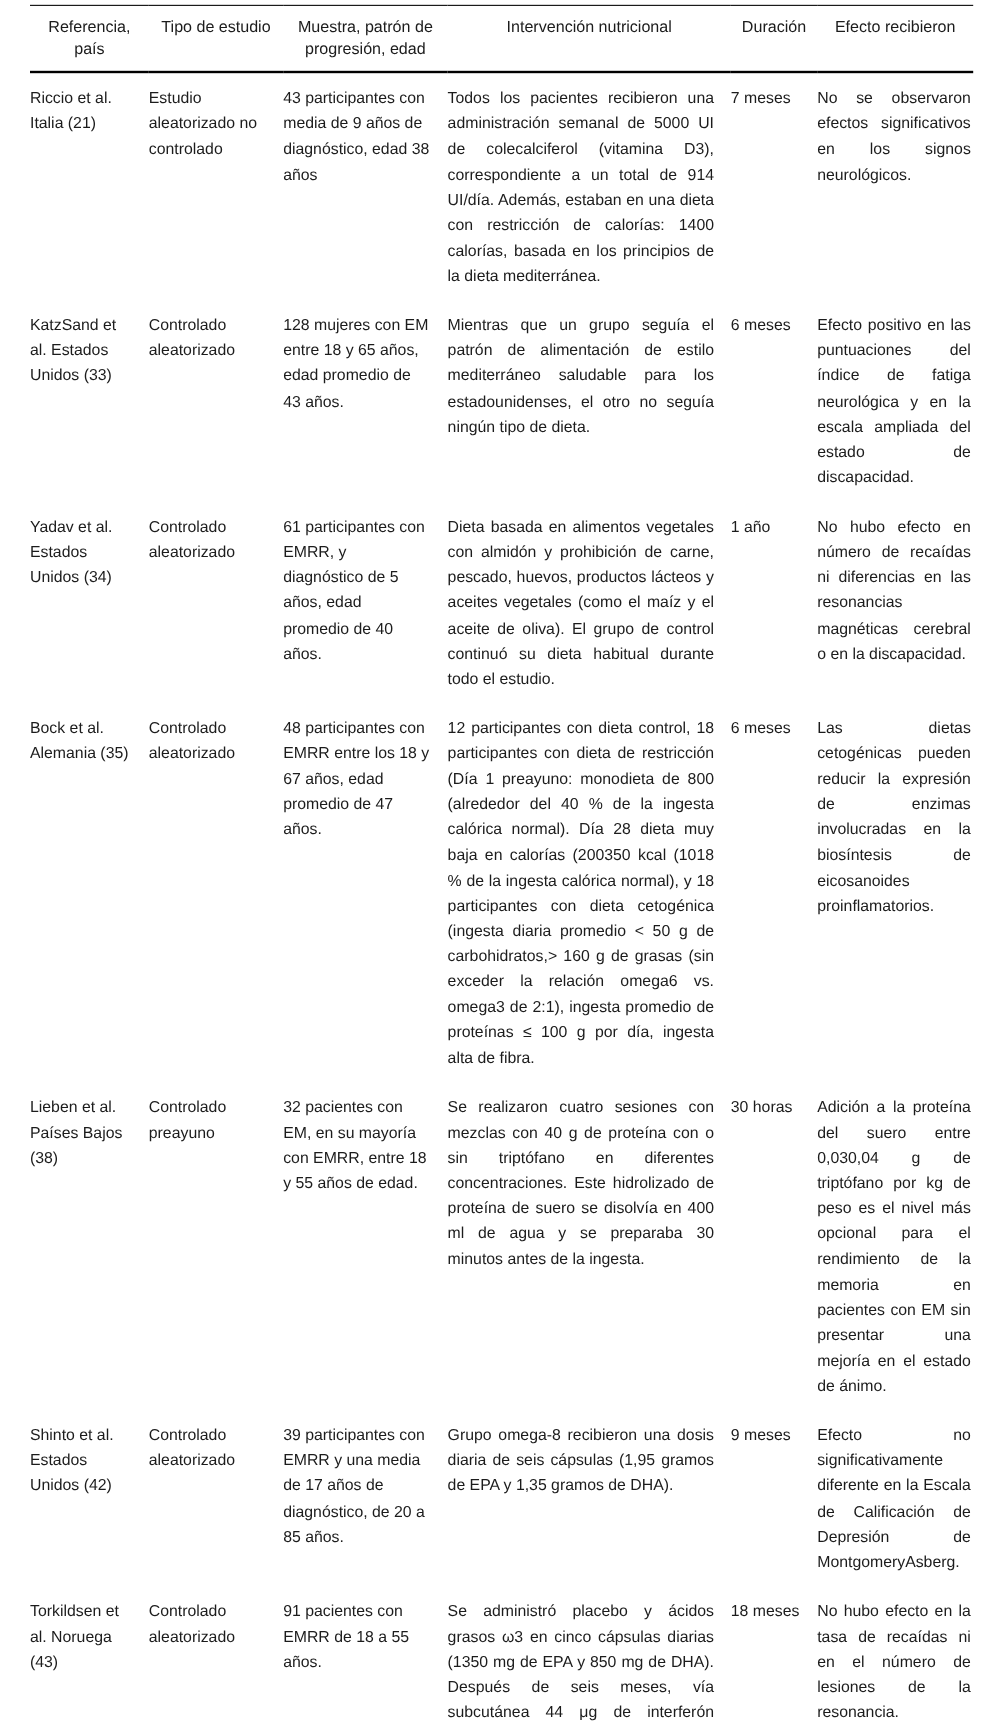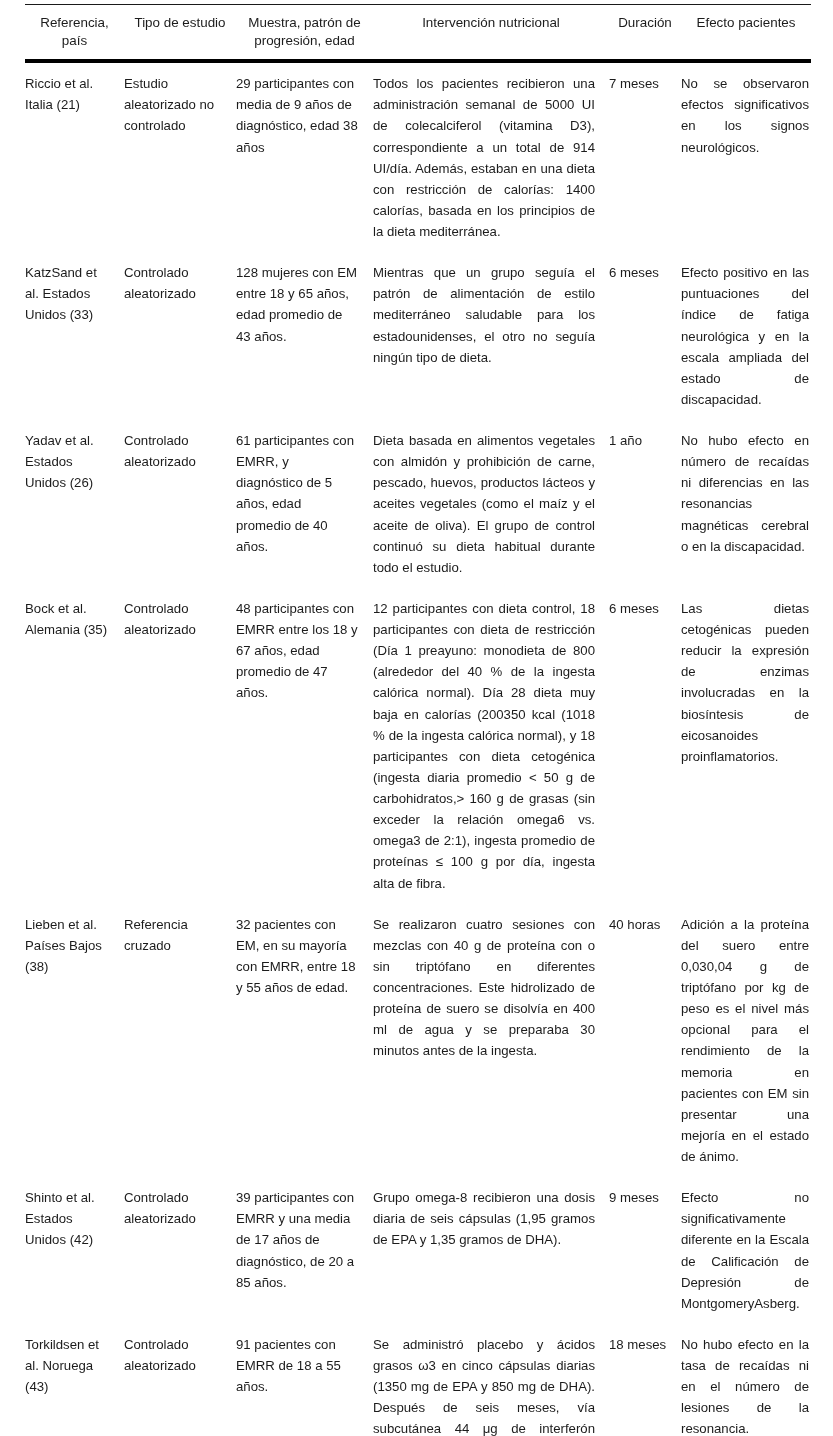--- a/index.html
+++ b/index.html
@@ -23,21 +23,21 @@
     font-size: 13.2px;
     line-height: 1.6;
   }
   table.studies th, table.studies td {
     box-sizing: border-box;
     vertical-align: top;
     font-weight: normal;
   }
   thead th {
     border-top: 1.5px solid #1a1a1a;
-    border-bottom: 4px solid #000000;
+    border-bottom: 2px solid #000000;
     font-weight: bold;
     text-align: center;
     vertical-align: middle;
     padding: 9px 6px;
     font-size: 13.4px;
     line-height: 1.35;
   }
   tbody td {
     padding: 10px 14px 10px 0;
   }
@@ -64,62 +64,62 @@
         <col class="c-dur">
         <col class="c-efe">
     </colgroup>
     <thead>
       <tr>
         <th>Referencia, país</th>
         <th>Tipo de estudio</th>
         <th>Muestra, patrón de progresión, edad</th>
         <th>Intervención nutricional</th>
         <th>Duración</th>
-        <th>Efecto pacientes</th>
+        <th>Efecto recibieron</th>
       </tr>
     </thead>
     <tbody>
         <tr>
     <td>Riccio et al. Italia (21)</td>
     <td>Estudio aleatorizado no controlado</td>
-    <td>29 participantes con media de 9 años de diagnóstico, edad 38 años</td>
+    <td>43 participantes con media de 9 años de diagnóstico, edad 38 años</td>
     <td class="justify">Todos los pacientes recibieron una administración semanal de 5000 UI de colecalciferol (vitamina D3), correspondiente a un total de 914 UI/día. Además, estaban en una dieta con restricción de calorías: 1400 calorías, basada en los principios de la dieta mediterránea.</td>
     <td>7 meses</td>
     <td class="justify">No se observaron efectos significativos en los signos neurológicos.</td>
   </tr>
         <tr>
     <td>KatzSand et al. Estados Unidos (33)</td>
     <td>Controlado aleatorizado</td>
     <td>128 mujeres con EM entre 18 y 65 años, edad promedio de 43 años.</td>
     <td class="justify">Mientras que un grupo seguía el patrón de alimentación de estilo mediterráneo saludable para los estadounidenses, el otro no seguía ningún tipo de dieta.</td>
     <td>6 meses</td>
     <td class="justify">Efecto positivo en las puntuaciones del índice de fatiga neurológica y en la escala ampliada del estado de discapacidad.</td>
   </tr>
         <tr>
-    <td>Yadav et al. Estados Unidos (26)</td>
+    <td>Yadav et al. Estados Unidos (34)</td>
     <td>Controlado aleatorizado</td>
     <td>61 participantes con EMRR, y diagnóstico de 5 años, edad promedio de 40 años.</td>
     <td class="justify">Dieta basada en alimentos vegetales con almidón y prohibición de carne, pescado, huevos, productos lácteos y aceites vegetales (como el maíz y el aceite de oliva). El grupo de control continuó su dieta habitual durante todo el estudio.</td>
     <td>1 año</td>
     <td class="justify">No hubo efecto en número de recaídas ni diferencias en las resonancias magnéticas cerebral o en la discapacidad.</td>
   </tr>
         <tr>
     <td>Bock et al. Alemania (35)</td>
     <td>Controlado aleatorizado</td>
     <td>48 participantes con EMRR entre los 18 y 67 años, edad promedio de 47 años.</td>
     <td class="justify">12 participantes con dieta control, 18 participantes con dieta de restricción (Día 1 preayuno: monodieta de 800 (alrededor del 40 % de la ingesta calórica normal). Día 28 dieta muy baja en calorías (200350 kcal (1018 % de la ingesta calórica normal), y 18 participantes con dieta cetogénica (ingesta diaria promedio &lt; 50 g de carbohidratos,&gt; 160 g de grasas (sin exceder la relación omega6 vs. omega3 de 2:1), ingesta promedio de proteínas ≤ 100 g por día, ingesta alta de fibra.</td>
     <td>6 meses</td>
     <td class="justify">Las dietas cetogénicas pueden reducir la expresión de enzimas involucradas en la biosíntesis de eicosanoides proinflamatorios.</td>
   </tr>
         <tr>
     <td>Lieben et al. Países Bajos (38)</td>
-    <td>Referencia cruzado</td>
+    <td>Controlado preayuno</td>
     <td>32 pacientes con EM, en su mayoría con EMRR, entre 18 y 55 años de edad.</td>
     <td class="justify">Se realizaron cuatro sesiones con mezclas con 40 g de proteína con o sin triptófano en diferentes concentraciones. Este hidrolizado de proteína de suero se disolvía en 400 ml de agua y se preparaba 30 minutos antes de la ingesta.</td>
-    <td>40 horas</td>
+    <td>30 horas</td>
     <td class="justify">Adición a la proteína del suero entre 0,030,04 g de triptófano por kg de peso es el nivel más opcional para el rendimiento de la memoria en pacientes con EM sin presentar una mejoría en el estado de ánimo.</td>
   </tr>
         <tr>
     <td>Shinto et al. Estados Unidos (42)</td>
     <td>Controlado aleatorizado</td>
     <td>39 participantes con EMRR y una media de 17 años de diagnóstico, de 20 a 85 años.</td>
     <td class="justify">Grupo omega-8 recibieron una dosis diaria de seis cápsulas (1,95 gramos de EPA y 1,35 gramos de DHA).</td>
     <td>9 meses</td>
     <td class="justify">Efecto no significativamente diferente en la Escala de Calificación de Depresión de MontgomeryAsberg.</td>
   </tr>

